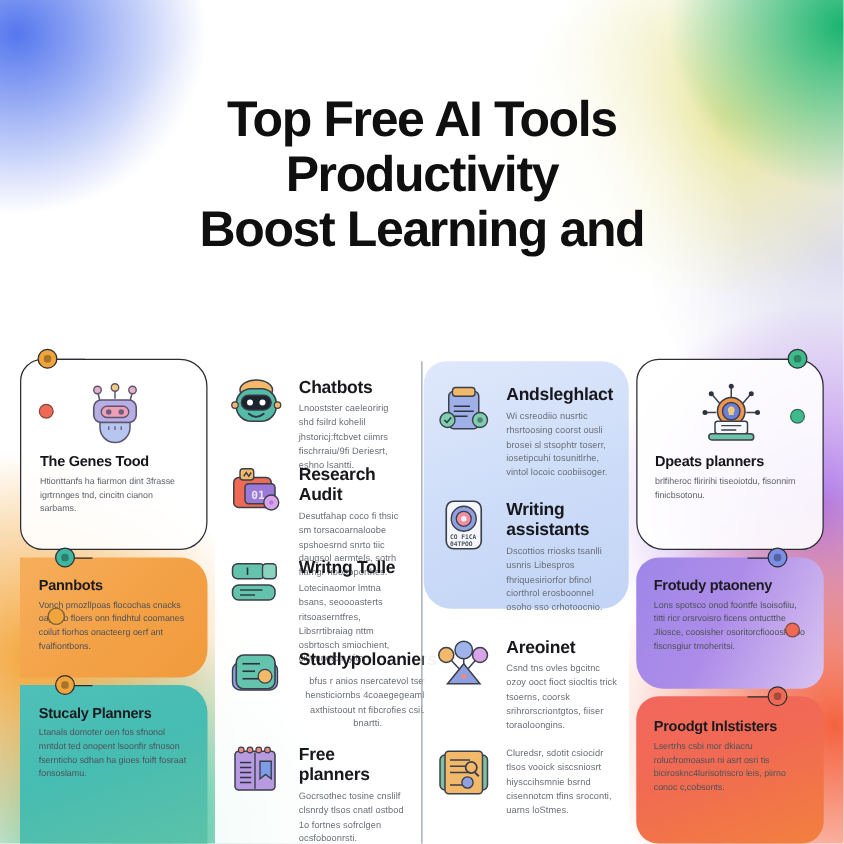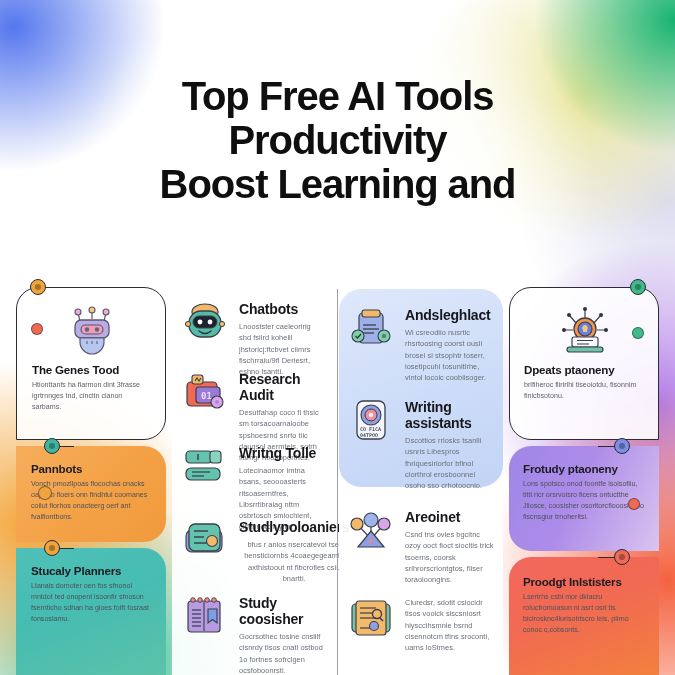--- a/index.html
+++ b/index.html
@@ -38,21 +38,21 @@
     font-size:40px; font-weight:bold; color:#100f10;
     line-height:1.105; letter-spacing:-1.1px;
     white-space:nowrap;
   }
 
   
   .board { position:absolute; z-index:3; left:0; top:283px; width:675px; height:392px; }
 
   
   .card { position:absolute; overflow:hidden; }
-  .card.r-tl { border-top-left-radius:22px; }
+  .card.r-tl { border-top-left-radius:22px;border-radius:18px; }
   .card.r-tr { border-top-right-radius:22px; }
   .card.r-bl { border-bottom-left-radius:22px; }
   .card.r-br { border-bottom-right-radius:22px; }
 
   .card.outline {
     background:rgba(255,255,255,0.90);
     border:1.3px solid #2c2c33;
   }
   .card.nb { border:none; }
 
@@ -209,21 +209,21 @@
         <path d="M26 16 h9 v14 l-4.5 -3.5 -4.5 3.5 z" fill="#7d9de8" stroke="#3a3f4a" stroke-width="1.1"></path>
         <g fill="#ef8a80" stroke="#3a3f4a" stroke-width="0.9">
           <circle cx="11" cy="7" r="2.3"></circle>
             <circle cx="18" cy="7" r="2.3"></circle>
           <circle cx="25" cy="7" r="2.3"></circle>
             <circle cx="32" cy="7" r="2.3"></circle>
         </g>
       </svg>
     </div>
     <div class="txt">
-      <h3>Study coosisher</h3>
+      <h3>Free planners</h3>
       <p>Gocrsothec tosine cnslilf clsnrdy tlsos cnatl ostbod 1o fortnes sofrclgen ocsfoboonrsti.</p>
     </div>
   </div>
 
   <div class="card nb r-tl r-bl r-tr r-br" style="left:339px;top:6px;width:164px;height:198px;
        background:linear-gradient(160deg,#dfe8fb 0%,#ccdcf8 55%,#c2d4f6 100%);"></div>
 
   <div class="item" style="left:348px;top:22px;width:148px;">
     <div class="ico">
       <svg viewBox="0 0 46 46" width="46" height="46">
@@ -377,21 +377,21 @@
           <circle cx="25" cy="25" r="7" fill="#6a7fd8" stroke="#3a3f4a" stroke-width="1.1"></circle>
           <path d="M25 21 a3 3 0 0 1 2 5 v2 h-4 v-2 a3 3 0 0 1 2 -5z" fill="#f2c97d"></path>
           <rect x="12" y="33" width="26" height="10" rx="2" fill="#f7f8fb" stroke="#3a3f4a" stroke-width="1.2"></rect>
           <g stroke="#3a3f4a" stroke-width="1.1">
             <line x1="17" y1="36.5" x2="33" y2="36.5"></line>
               <line x1="17" y1="40" x2="29" y2="40"></line>
           </g>
           <rect x="7" y="43" width="36" height="5" rx="2.5" fill="#6fc3a8" stroke="#3a3f4a" stroke-width="1.2"></rect>
         </svg>
       </div>
-      <h3>Dpeats ptaoneny</h3>
+      <h3>Dpeats planners</h3>
       <p>brlfiheroc fliririhi tiseoiotdu, fisonnim finicbsotonu.</p>
     </div>
   </div>
 
   <div class="card nb col-right r-tl r-bl" style="top:163px;height:105px;
        background:linear-gradient(115deg,#9f86e8 0%,#ad8ce9 45%,#d9c4f0 100%);">
     <div class="stack ondark" style="left:14px;top:16px;width:122px;">
       <h3>Frotudy ptaoneny</h3>
       <p>Lons spotsco onod foontfe lsoisofiiu, titti ricr orsrvoisro ficens ontuctthe Jliosce, coosisher osoritorcfioooskit oo fiscnsgiur trnoheritsi.</p>
     </div>

